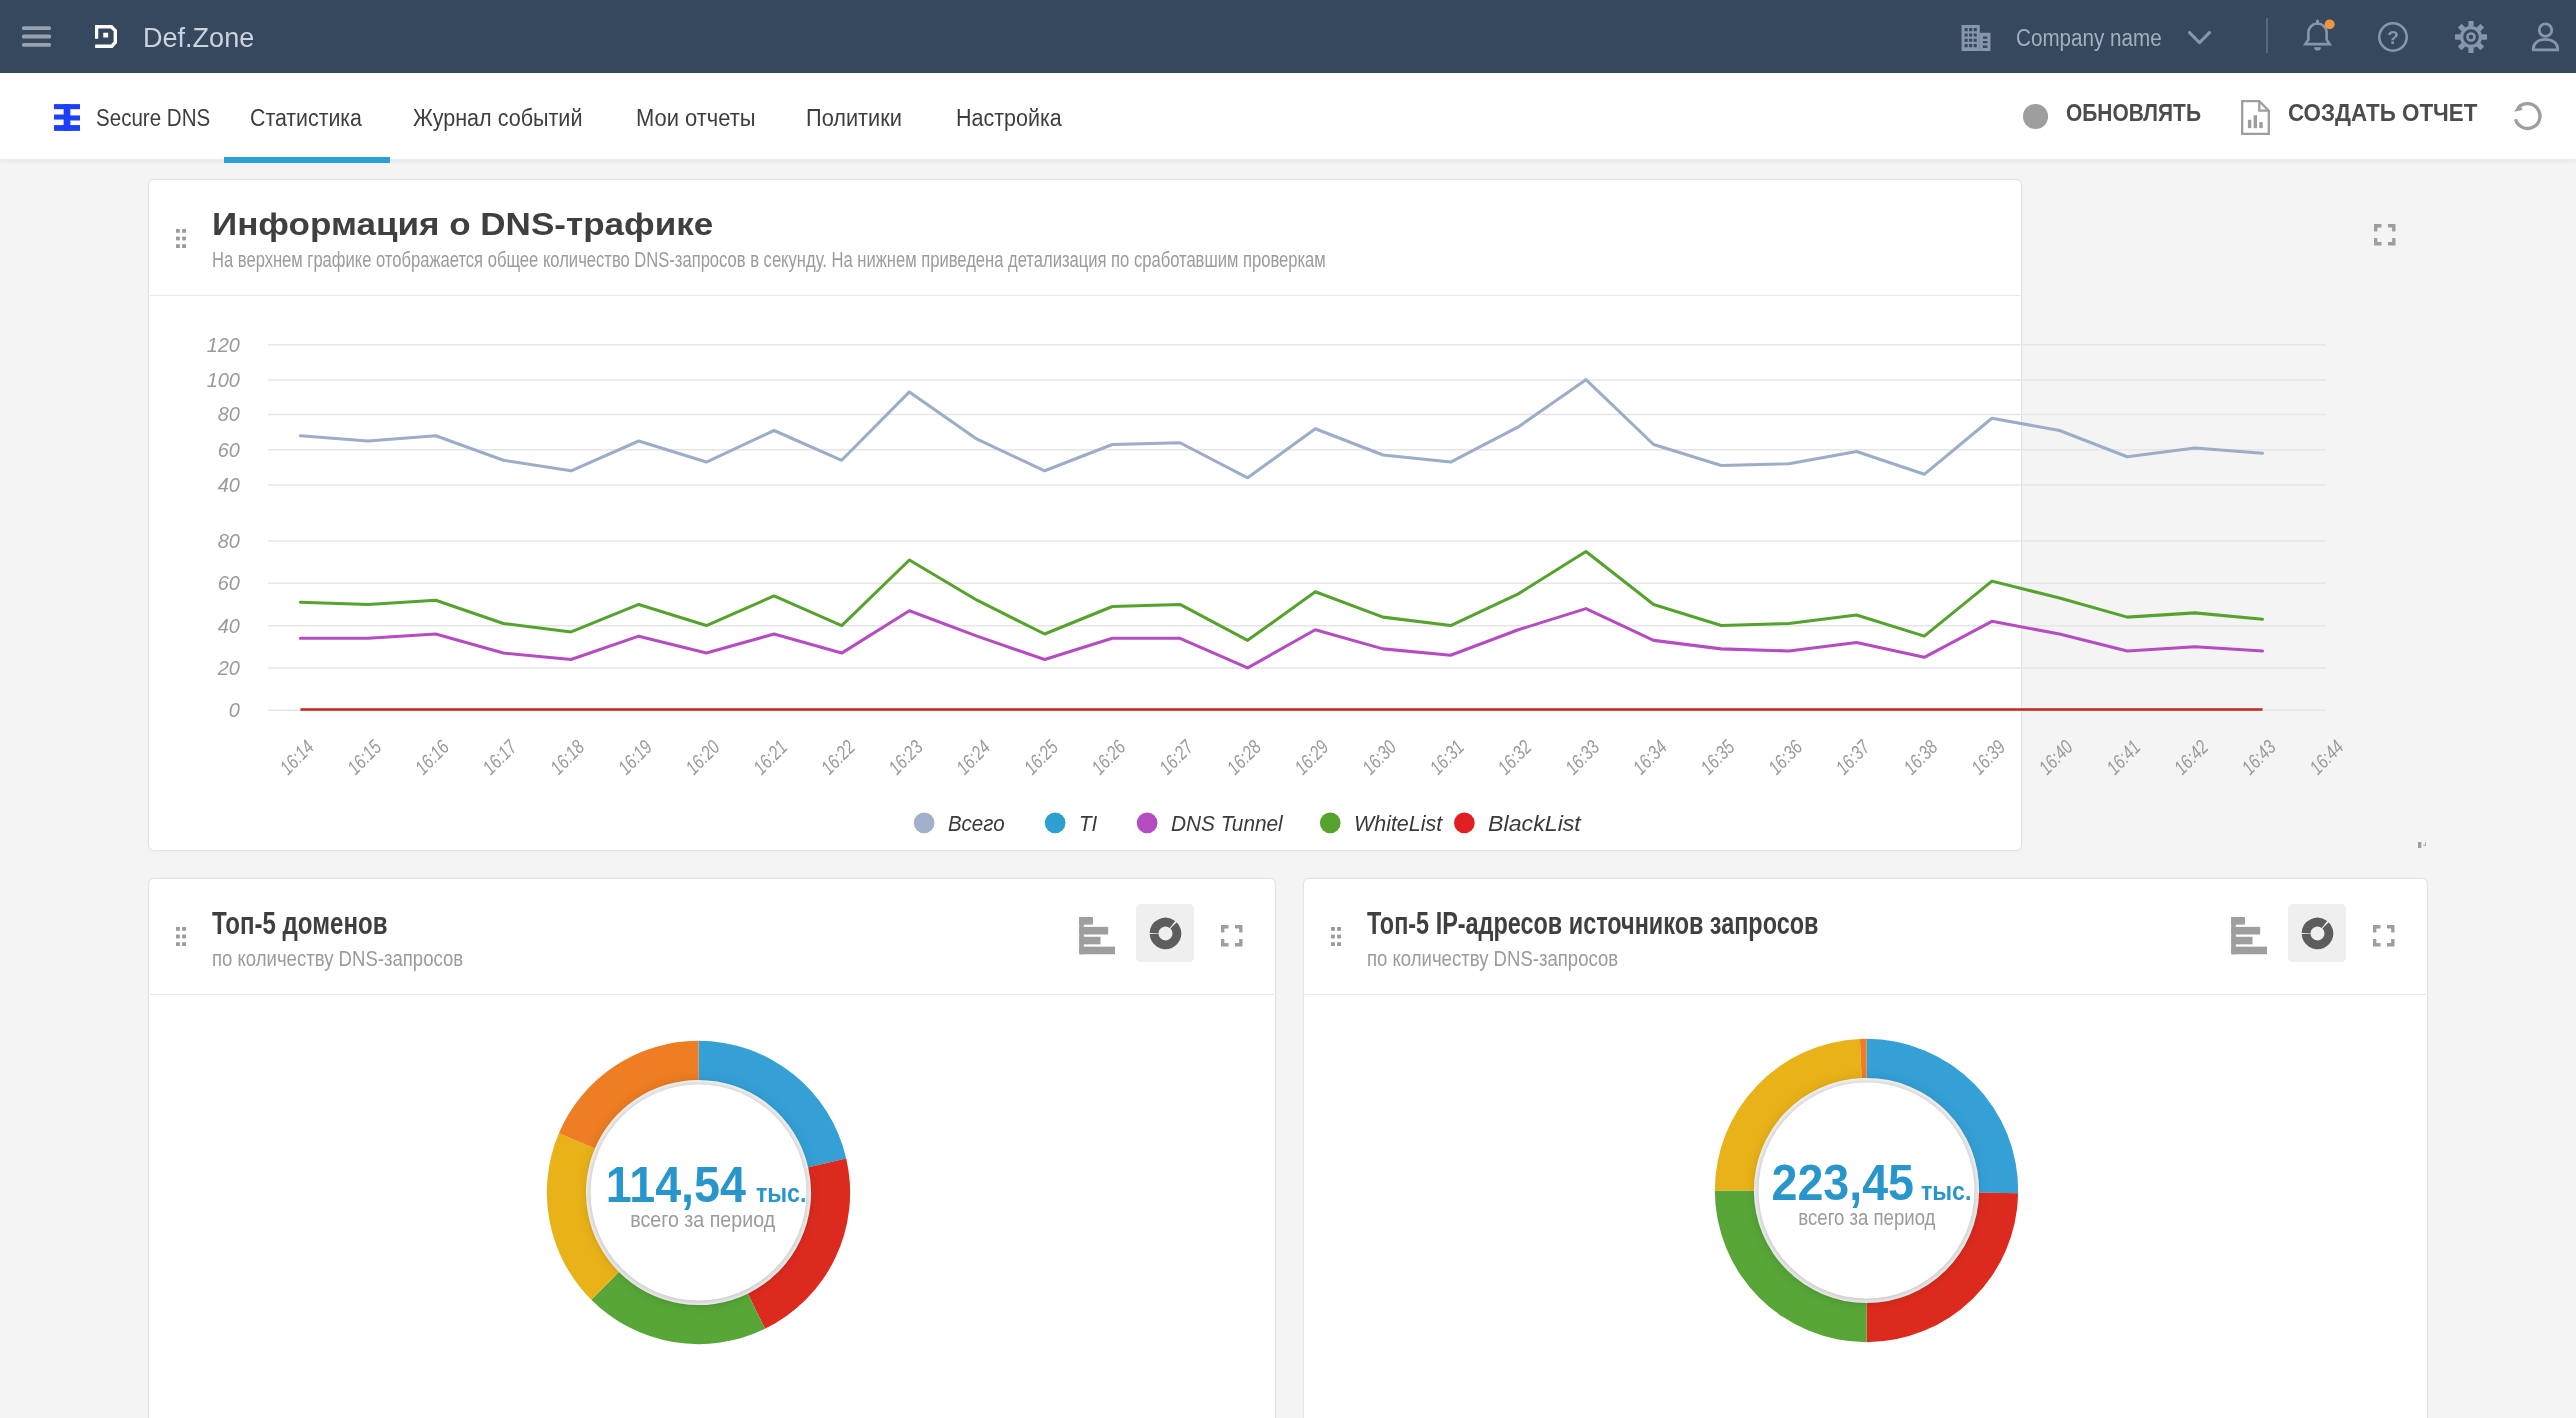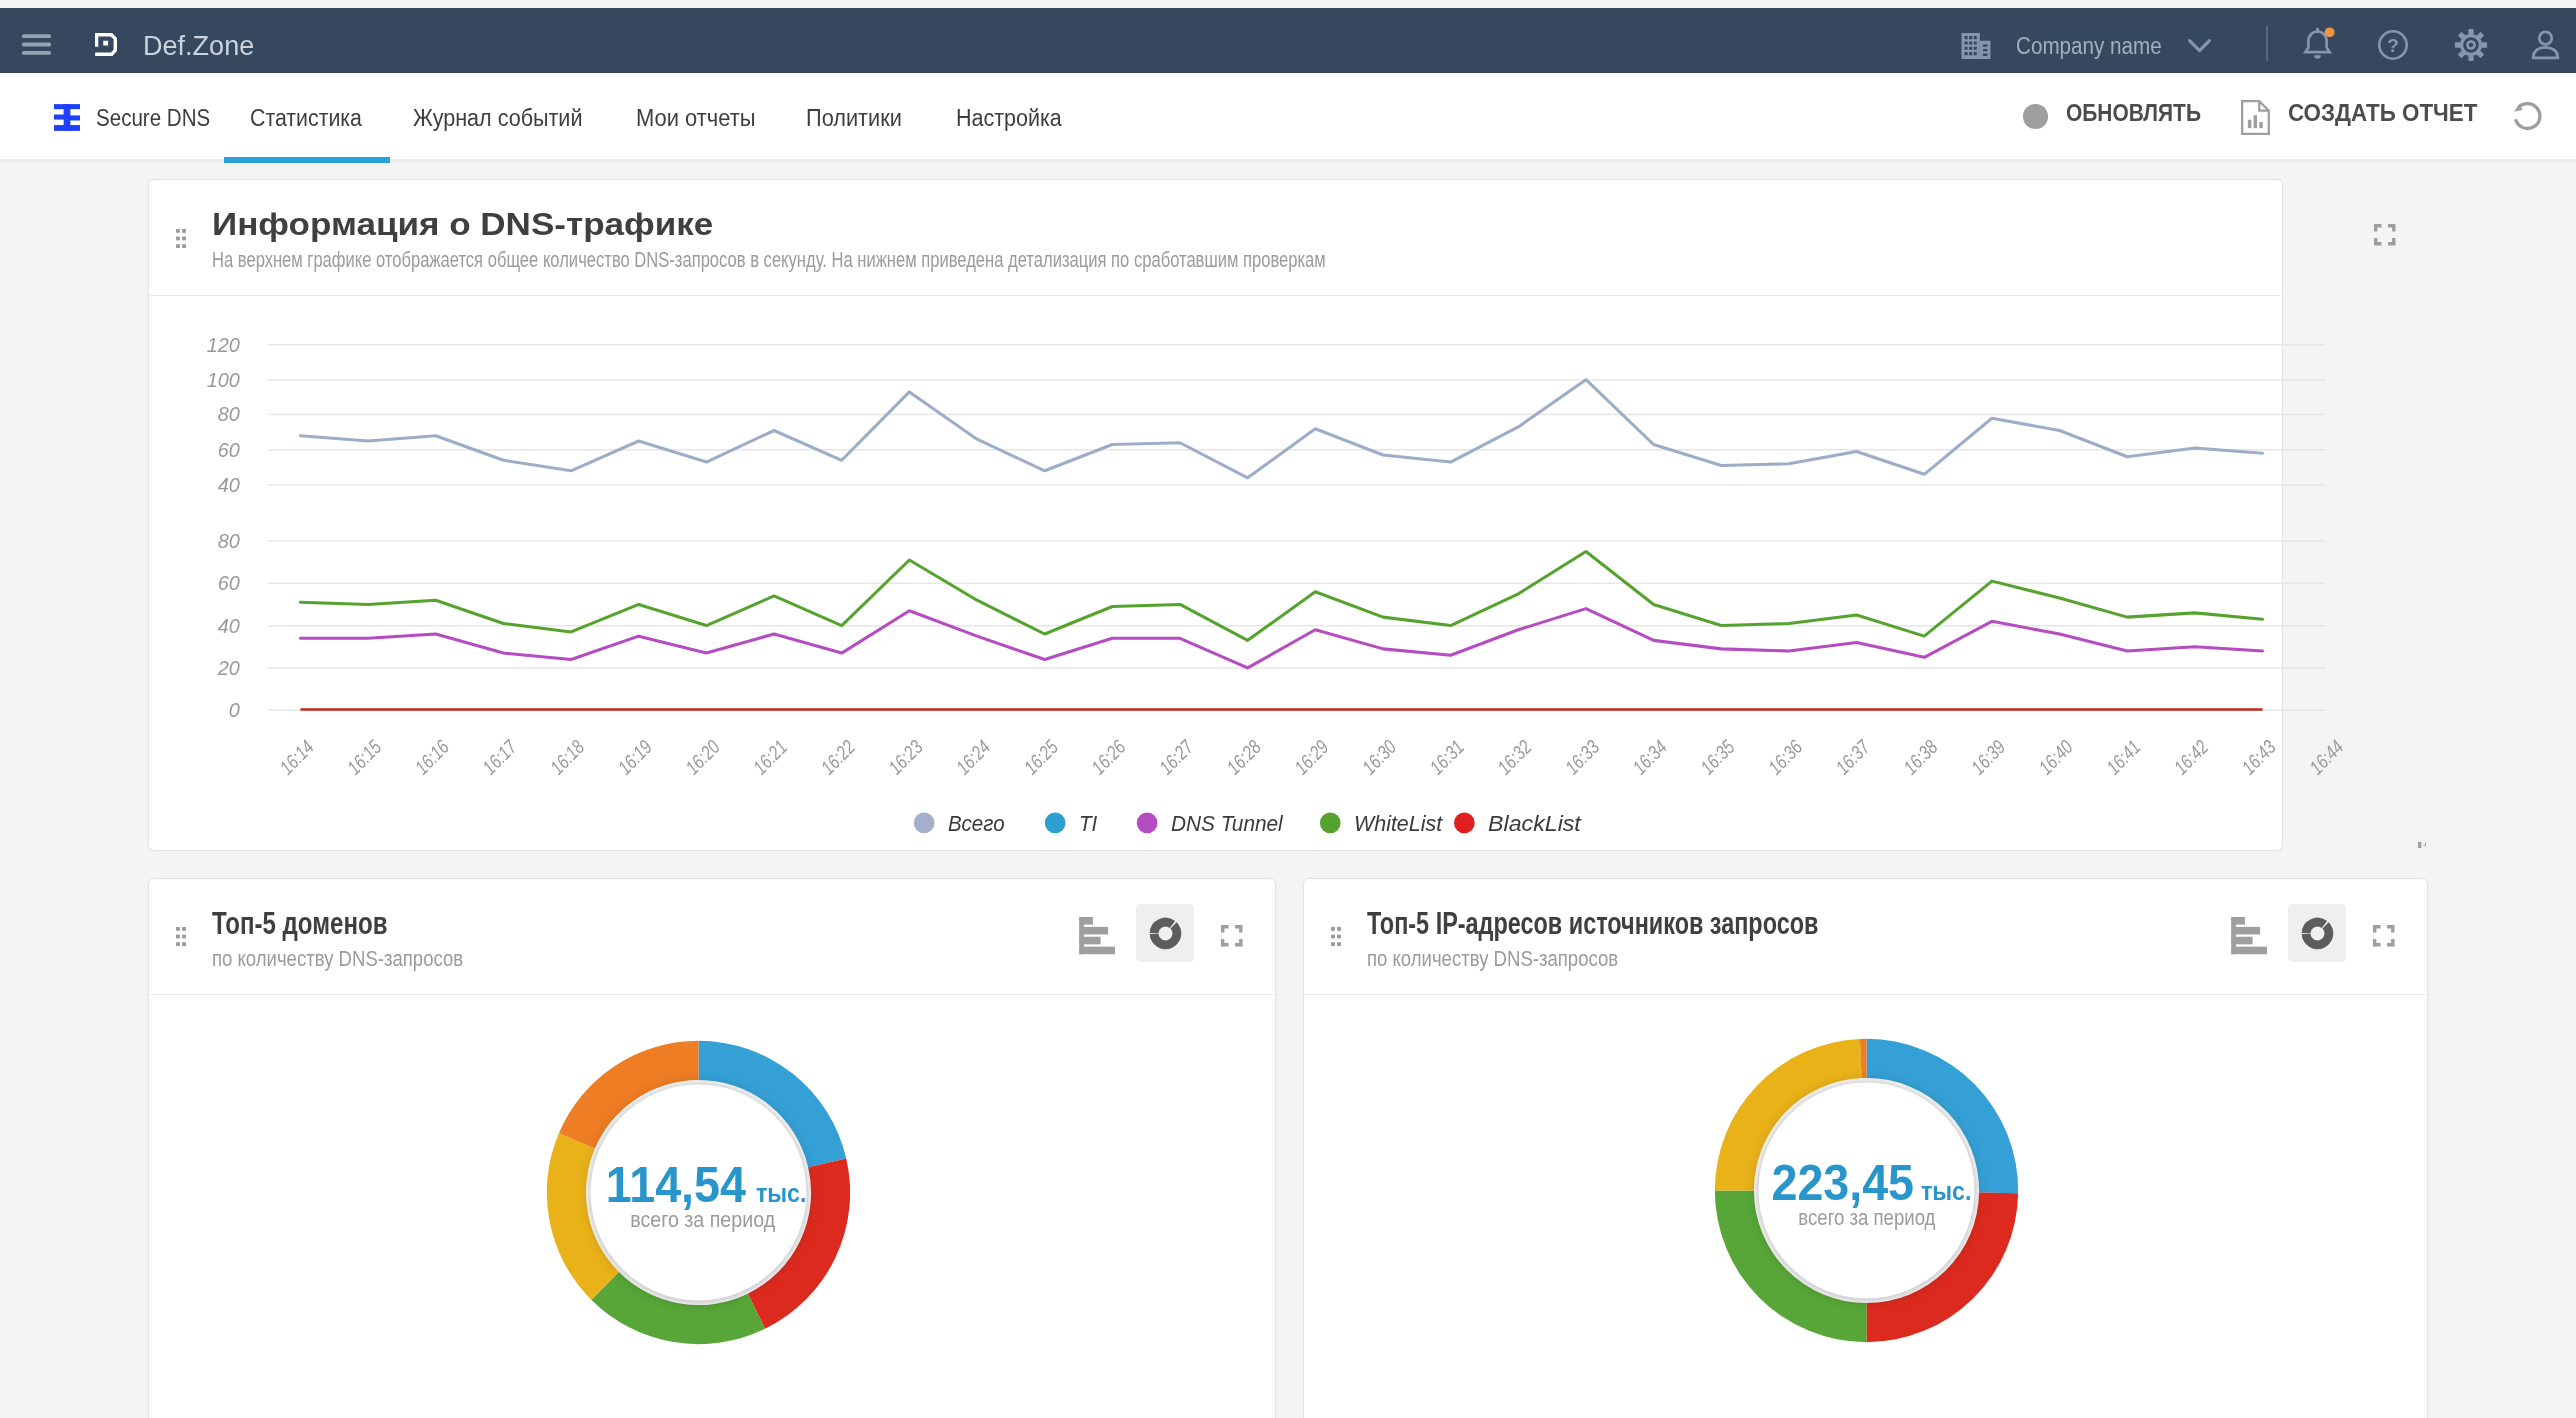--- a/index.html
+++ b/index.html
@@ -1,17 +1,17 @@
 <!DOCTYPE html>
 <html style="font-size:12.3px"><head><meta charset="utf-8">
 <style>
 * { margin:0; padding:0; box-sizing:border-box; }
 html,body { width:2576px; height:1418px; overflow:hidden; font-family:"Liberation Sans",sans-serif; background:#f4f4f4; }
 .abs { position:absolute; }
-.topbar { position:absolute; left:0; top:0; width:2576px; height:73px; background:#35485e;margin-top:8px; }
+.topbar { position:absolute; left:0; top:0; width:2576px; height:73px; background:#35485e; }
 .navbar { position:absolute; left:0; top:73px; width:2576px; height:87px; background:#fff; border-bottom:0.8px solid #ececec; box-shadow:0 1.5px 3.8px rgba(0,0,0,.05); }
 .card { position:absolute; background:#fff; border:0.8px solid #e3e3e3; border-radius:6.1px; box-shadow:0 0.8px 2.3px rgba(0,0,0,.03); }
 .hdrline { position:absolute; left:0.8px; right:0.8px; height:0.8px; background:#e8e8e8; }
 .donutbtn { position:absolute; width:58px; height:58px; background:#efefef; border-radius:4.6px; display:flex; align-items:center; justify-content:center; }
 svg text { font-family:"Liberation Sans",sans-serif; }
 </style></head>
 <body>
 <div class="topbar">
   <div class="abs" style="left:22px;top:26px;"><svg width="29" height="21" viewBox="0 0 38 27">
         <g fill="#97a2b0">
@@ -100,21 +100,21 @@
       </svg></div>
   <div class="abs " style="left:2288px;top:27px;font-size:23px;font-weight:bold;color:#4c4c4c;white-space:nowrap;transform:scaleX(0.9729);transform-origin:0 0;">СОЗДАТЬ ОТЧЕТ</div>
   <div class="abs" style="left:2512px;top:28px;"><svg width="31" height="31" viewBox="0 0 40 40">
         <g fill="none" stroke="#9e9e9e" stroke-width="4.2">
 <path d="M7.5,9.5 A16,16 0 1 1 4.6,23.5" stroke-linecap="butt"></path>
         </g>
 <path d="M13.5,11.5 L2.5,14 L10,3.5 Z" fill="#9e9e9e"></path>
       </svg></div>
 </div>
 
-<div class="card" style="left:148px;top:179px;width:2135px;height:672px;">
+<div class="card" style="left:148px;top:179px;width:1874px;height:672px;">
   <div class="abs" style="left:27px;top:49px;"><svg width="10" height="19" viewBox="0 0 13 25">
         <g fill="#9a9a9a">
 <rect x="0" y="0" width="5" height="5"></rect>
           <rect x="8" y="0" width="5" height="5"></rect>
 <rect x="0" y="10" width="5" height="5"></rect>
           <rect x="8" y="10" width="5" height="5"></rect>
 <rect x="0" y="20" width="5" height="5"></rect>
           <rect x="8" y="20" width="5" height="5"></rect>
         </g>
       </svg></div>

